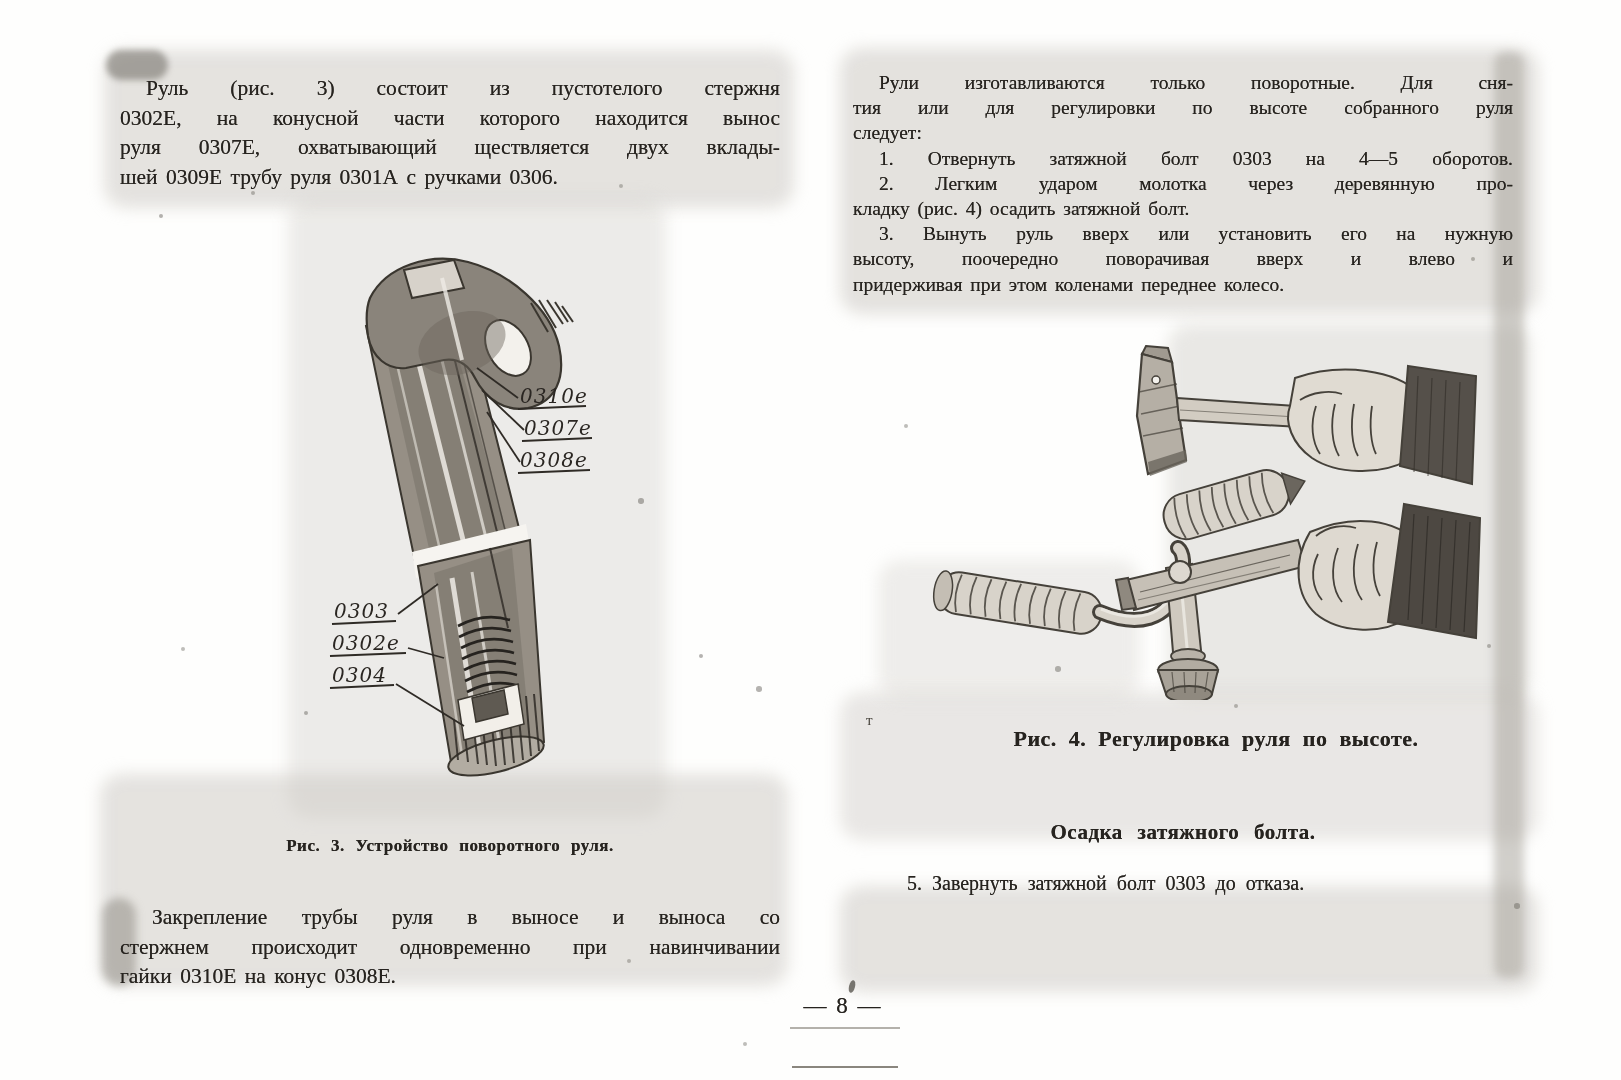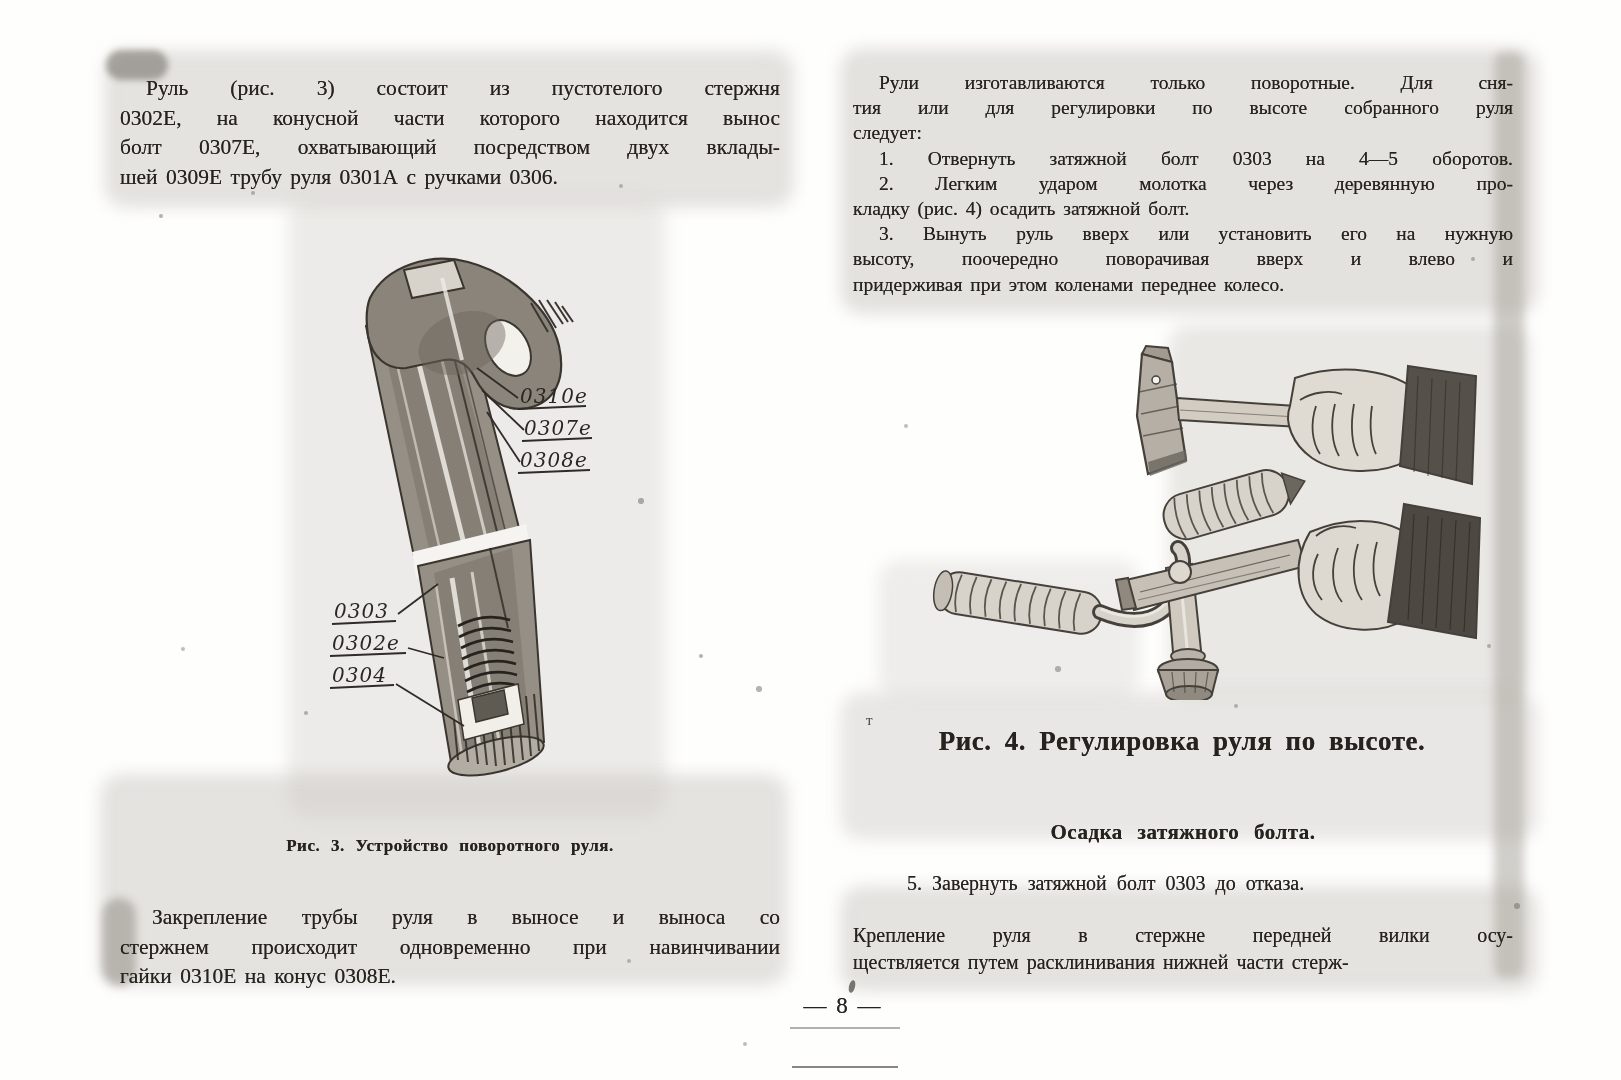--- a/index.html
+++ b/index.html
@@ -35,21 +35,21 @@
   .para .tline:last-child,.flowpara .tline:last-child{text-align-last:left;}
   .stretch .tline:last-child{text-align-last:justify !important;}
   .indent .tline:first-child{text-indent:26px;}
   .indent-lg .tline:first-child{text-indent:32px;}
   .lp1{left:120px;top:74px;width:660px;font-size:21.5px;line-height:29.5px;}
   .lp2{left:120px;top:903px;width:660px;font-size:21.5px;line-height:29.5px;}
   .rptext{position:absolute;left:853px;top:70px;width:660px;font-size:19.5px;line-height:25.2px;}
   .caption{position:absolute;font-weight:700;text-align:center;letter-spacing:.5px;word-spacing:6px;
            text-shadow:0 0 .6px rgba(40,36,30,.8);}
   .cap3{left:118px;top:836px;width:664px;font-size:17px;}
-  .cap4{left:850px;top:726px;width:664px;font-size:27px;}
+  .cap4{left:884px;top:726px;width:664px;font-size:22px;}
   .sub4{left:851px;top:795px;width:664px;font-size:21px;word-spacing:9px;margin-top:25px;}
   .item4{position:absolute;left:853px;top:872px;width:660px;font-size:20px;word-spacing:5px;
          padding-left:54px;box-sizing:border-box;text-shadow:0 0 .6px rgba(40,36,30,.75);}
   .rp2{left:853px;top:922px;width:660px;font-size:20px;line-height:26.5px;}
   .page-number{position:absolute;left:778px;top:993px;width:130px;text-align:center;font-size:23px;
                letter-spacing:2px;text-shadow:0 0 .6px rgba(40,36,30,.8);}
   .pn-fray{position:absolute;left:790px;top:1027px;width:110px;height:2px;background:rgba(118,113,104,.55);}
   .rule{position:absolute;left:792px;top:1066px;width:106px;height:2px;background:#8a867e;}
   .stray-mark{position:absolute;left:866px;top:712px;font-size:15px;color:#45413a;}
   .ink-dot{position:absolute;left:849px;top:980px;width:6px;height:13px;background:#45413a;
@@ -74,21 +74,21 @@
   <div class="wash w7"></div>
   <div class="wash w8"></div>
   <div class="wash w9"></div>
   <div class="wash w10"></div>
   <div class="wash w11"></div>
   <div class="speckles"></div>
 
   <div class="para lp1 indent">
       <div class="tline">Руль (рис. 3) состоит из пустотелого стержня</div>
       <div class="tline">0302Е, на конусной части которого находится вынос</div>
-      <div class="tline">болт 0307Е, охватывающий посредством двух вклады-</div>
+      <div class="tline">руля 0307Е, охватывающий ществляется двух вклады-</div>
       <div class="tline">шей 0309Е трубу руля 0301А с ручками 0306.</div>
     </div>
 
   <svg class="fig fig3" width="335" height="550" viewBox="0 0 335 550">
 
     <polygon points="54,78 148,46 210,292 104,318" fill="#968f85" stroke="#3a362f" stroke-width="2"></polygon>
     <polygon points="70,90 135,68 195,285 118,305" fill="#7a746b" opacity=".6"></polygon>
     <line x1="96" y1="72" x2="152" y2="296" stroke="#efece6" stroke-width="5" opacity=".85"></line>
     <line x1="118" y1="64" x2="174" y2="290" stroke="#efece6" stroke-width="3" opacity=".7"></line>
     <line x1="78" y1="86" x2="128" y2="302" stroke="#e7e3dc" stroke-width="2.5" opacity=".6"></line>
@@ -301,24 +301,20 @@
         <line x1="576" y1="198" x2="570" y2="308"></line>
       <line x1="590" y1="200" x2="584" y2="310"></line>
     </g>
   </svg>
 
   <div class="caption cap4">Рис. 4. Регулировка руля по высоте.</div>
   <div class="caption sub4">Осадка затяжного болта.</div>
 
   <div class="item4">5. Завернуть затяжной болт 0303 до отказа.</div>
 
-  <div class="para rp2">
-      <div class="tline">Крепление руля в стержне передней вилки осу-</div>
-      <div class="tline">ществляется путем расклинивания нижней части стерж-</div>
-    </div>
 
   <div class="stray-mark">т</div>
   <div class="ink-dot"></div>
 
   <div class="page-number">— 8 —</div>
   <div class="pn-fray"></div>
   <div class="rule"></div>
 </div>
 
 </body></html>

